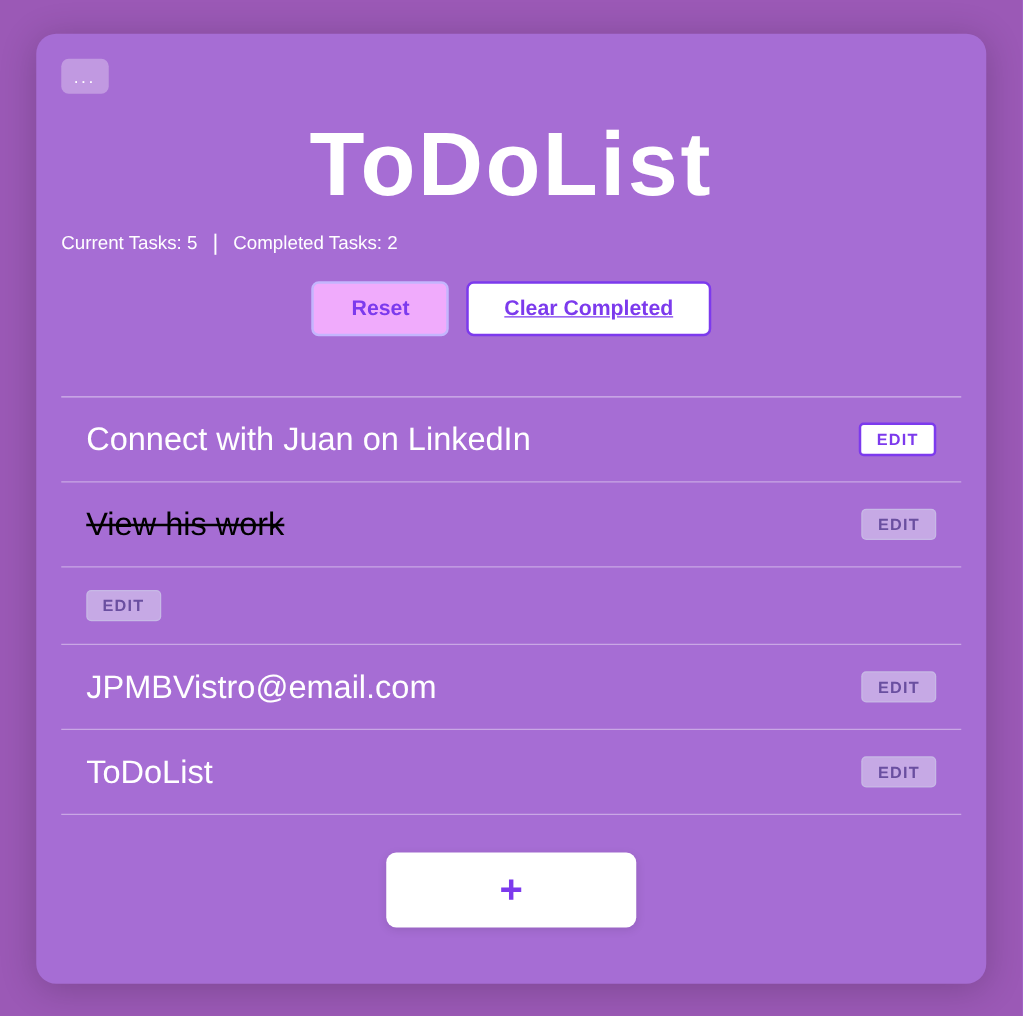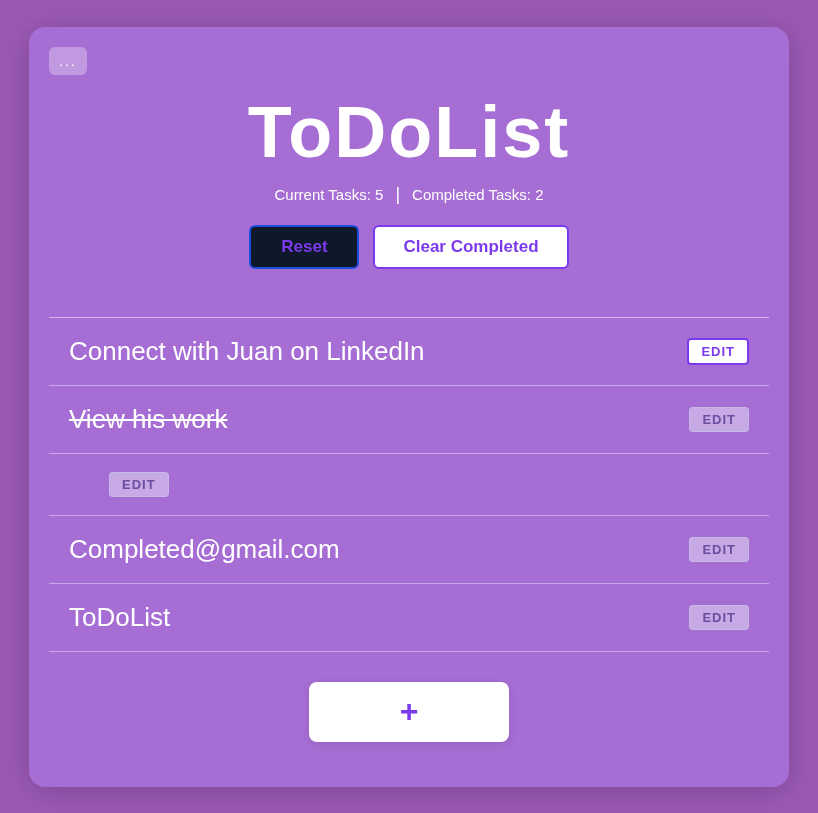--- a/index.html
+++ b/index.html
@@ -56,59 +56,60 @@
       letter-spacing: 2px;
       line-height: 1.1;
       margin-bottom: 12px;
     }
 
     .stats-row {
       color: white;
       font-size: 15px;
       display: flex;
       align-items: center;
-      justify-content: center;
+      justify-content: flex-start;
       gap: 12px;
       margin-bottom: 20px;
     }
 
     .stats-divider {
       color: white;
       font-size: 18px;
     }
 
     .actions-row {
       display: flex;
       justify-content: center;
       gap: 14px;
       margin-bottom: 28px;
     }
 
     .btn-reset {
-      background: #0f172a;
-      border: 2px solid #1d4ed8;
+      background: #f0abfc;
+      border: 2px solid #c4b5fd;
       border-radius: 6px;
       color: #7c3aed;
       font-size: 17px;
       font-weight: bold;
       padding: 10px 28px;
       cursor: pointer;
       min-width: 110px;
     }
 
     .btn-clear {
       background: white;
       border: 2px solid #7c3aed;
       border-radius: 6px;
       color: #7c3aed;
       font-size: 17px;
       font-weight: bold;
       padding: 10px 28px;
       cursor: pointer;
       min-width: 190px;
+      text-decoration: underline;
     }
 
     .task-list {
       width: 100%;
       border-top: 1px solid rgba(255,255,255,0.5);
     }
 
     .task-item {
       display: flex;
       align-items: center;
@@ -118,34 +119,33 @@
     }
 
     .task-text {
       font-size: 26px;
       color: #ffffff;
       flex: 1;
     }
 
     .task-text.completed {
       text-decoration: line-through;
-      color: #ffffff;
+      color: #000000;
     }
 
     .edit-btn {
       background: rgba(220, 210, 240, 0.6);
       border: 1px solid rgba(200,190,230,0.8);
       border-radius: 4px;
       color: #6a4fa0;
       font-size: 13px;
       font-weight: bold;
       padding: 4px 12px;
       cursor: pointer;
       letter-spacing: 1px;
-      margin-left: 40px;
     }
 
     .edit-btn.active {
       background: white;
       border: 2px solid #7c3aed;
       color: #7c3aed;
     }
 
     .add-row {
       display: flex;
@@ -200,21 +200,21 @@
     <div class="task-item">
       <span class="task-text completed">View his work</span>
       <button class="edit-btn">EDIT</button>
     </div>
 
     <div class="task-item">
       <button class="edit-btn">EDIT</button>
     </div>
 
     <div class="task-item">
-      <span class="task-text">Completed@gmail.com</span>
+      <span class="task-text">JPMBVistro@email.com</span>
       <button class="edit-btn">EDIT</button>
     </div>
 
     <div class="task-item">
       <span class="task-text">ToDoList</span>
       <button class="edit-btn">EDIT</button>
     </div>
   </div>
 
   <div class="add-row">

